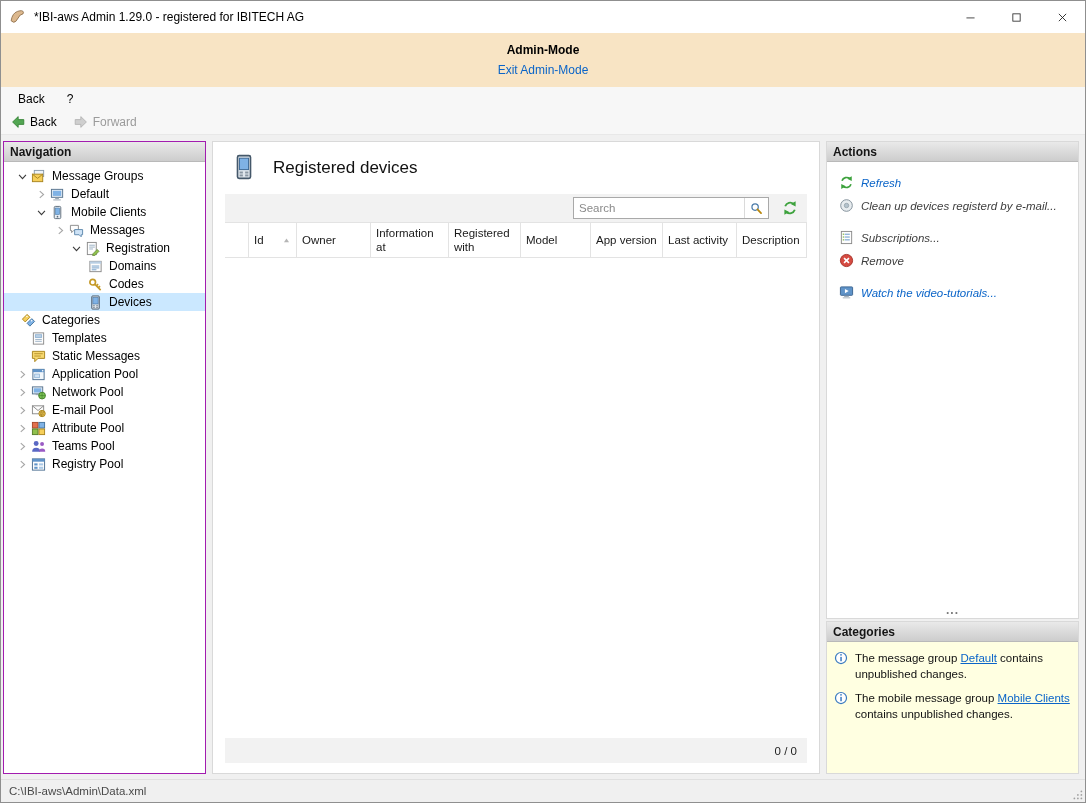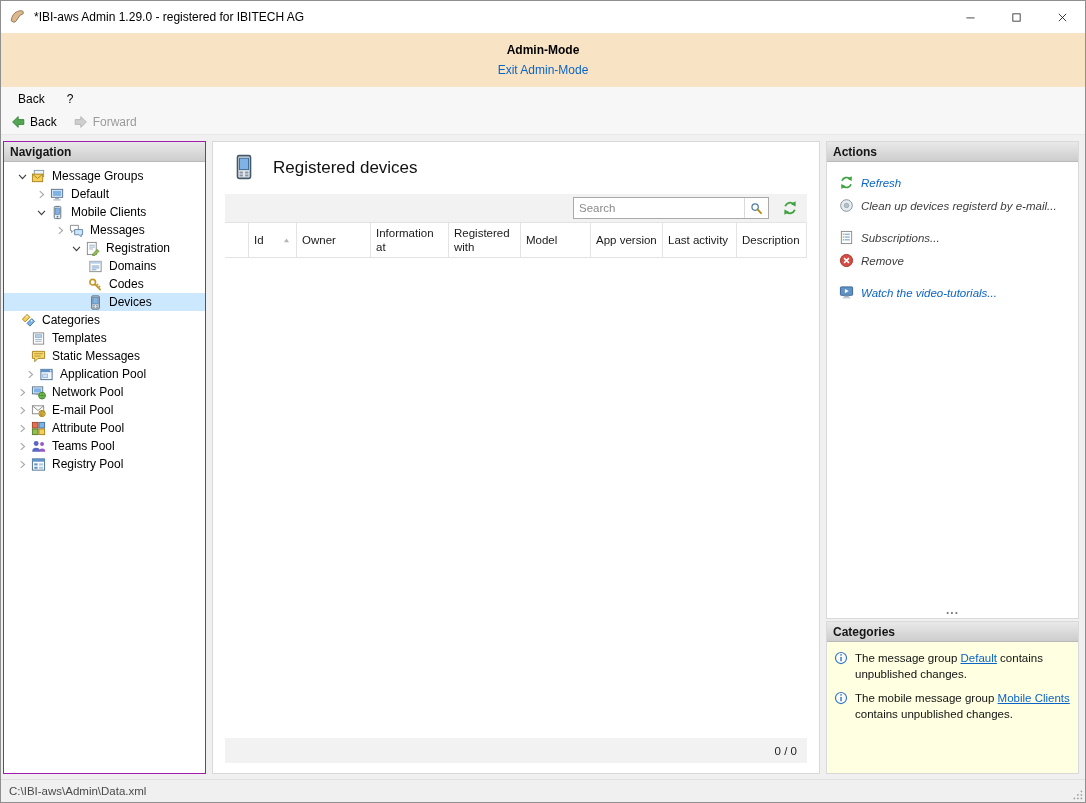--- a/index.html
+++ b/index.html
@@ -300,21 +300,21 @@
             <span class="chev"></span>
             <span class="tree-icon">
               <svg viewBox="0 0 16 16">
                 <path d="M1.5 2.5 h13 v7.5 h-7 l-3.5 3.5 v-3.5 h-2.5 z" fill="#f6d76e" stroke="#a8841f"></path>
                 <line x1="3.5" y1="5" x2="12.5" y2="5" stroke="#a8841f" stroke-width="0.8"></line>
                 <line x1="3.5" y1="7.5" x2="10.5" y2="7.5" stroke="#a8841f" stroke-width="0.8"></line>
               </svg>
             </span>
             <span class="tree-label">Static Messages</span>
           </div>
-          <div class="tree-row" style="padding-left: 18px;">
+          <div class="tree-row" style="padding-left: 10px;">
             <span class="chev">
               <svg viewBox="0 0 16 16">
                 <path d="M5.5 3 L11 8 L5.5 13" fill="none" stroke="#a6a6a6" stroke-width="1.6"></path>
               </svg>
             </span>
             <span class="tree-icon">
               <svg viewBox="0 0 16 16">
                 <rect x="2" y="2.5" width="12" height="11" fill="#f2f7fb" stroke="#4a6d90"></rect>
                 <rect x="2" y="2.5" width="12" height="3" fill="#5f93c8"></rect>
                 <circle cx="12.4" cy="4" r="0.8" fill="#fff"></circle>

